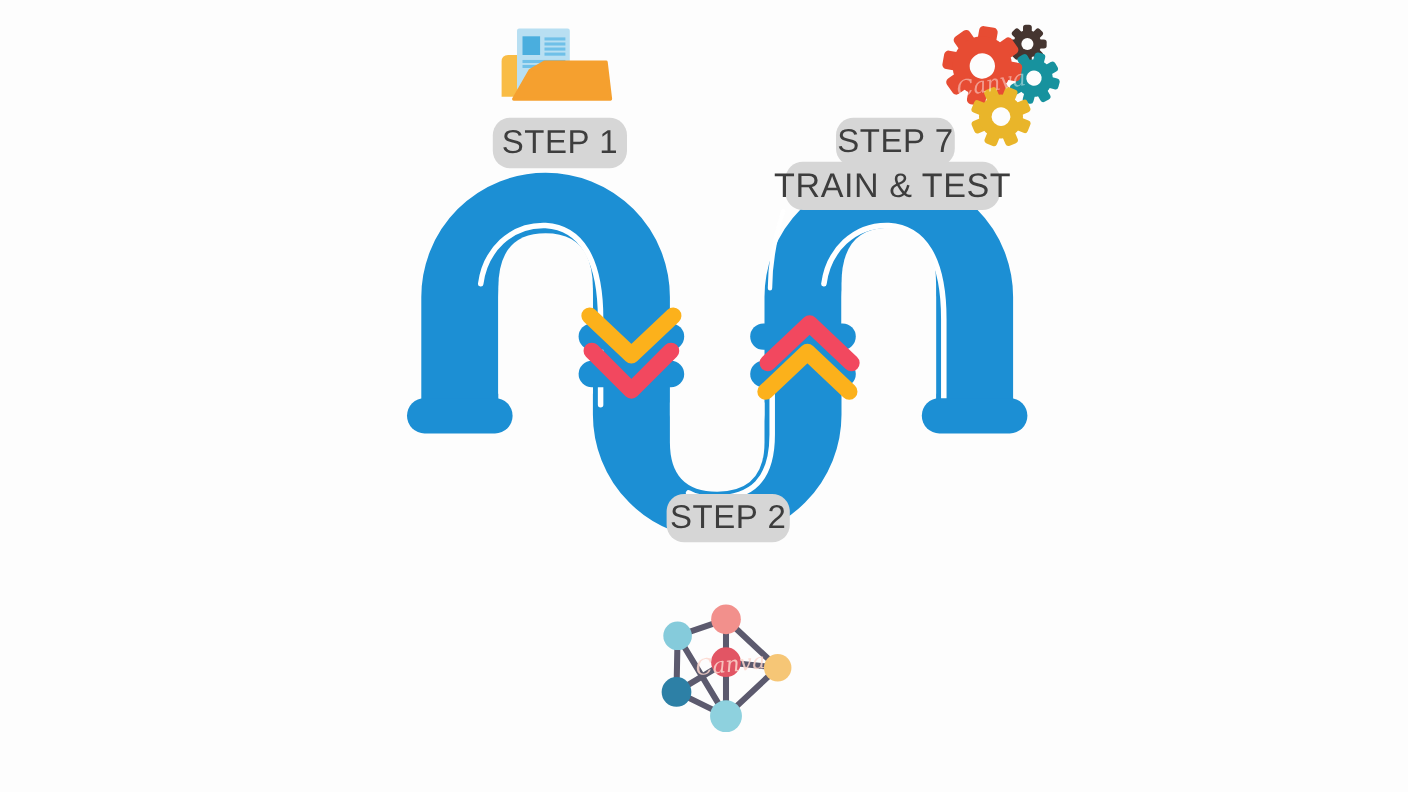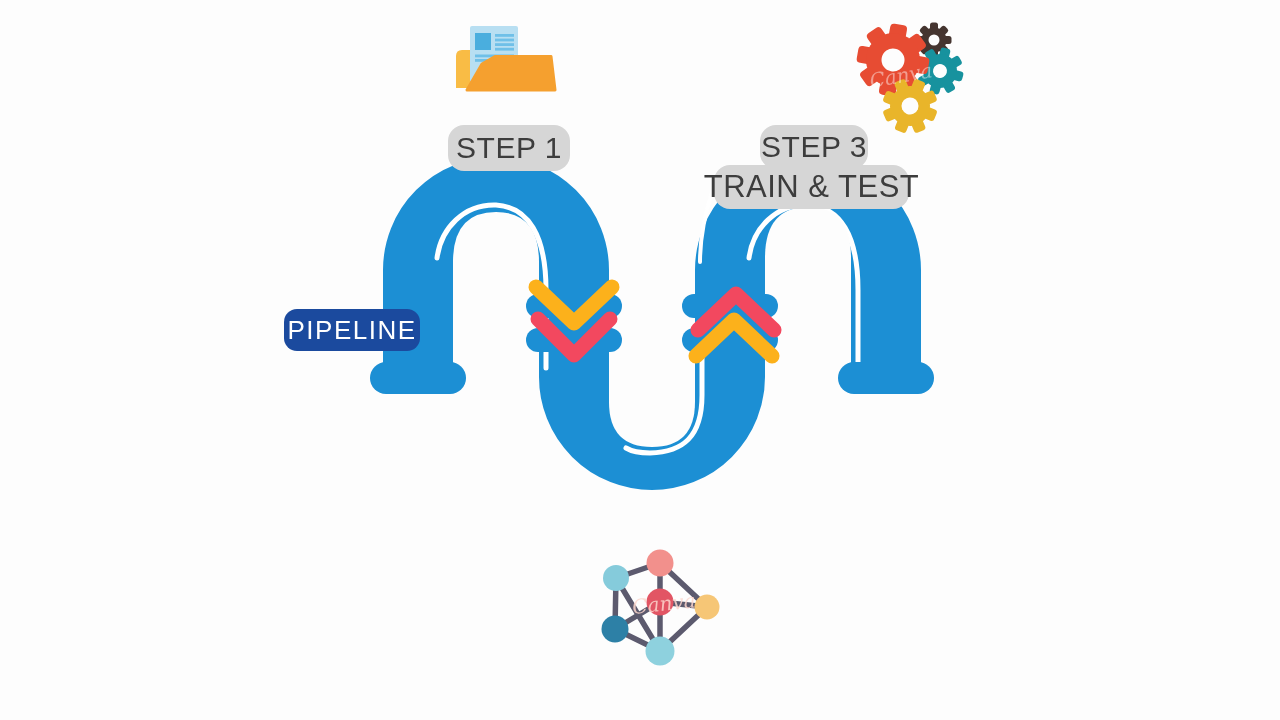--- a/index.html
+++ b/index.html
@@ -4,21 +4,21 @@
 <style>
   html,body{margin:0;padding:0;background:#fdfdfd;}
   .stage{
     position:relative;width:1280px;height:720px;overflow:hidden;
     background:#fdfdfd;font-family:"Liberation Sans",sans-serif;
   }
   .stage svg{position:absolute;left:0;top:0;}
   .label{
     position:absolute;display:flex;align-items:center;justify-content:center;
     background:#d6d6d6;border-radius:16px;color:#3d3d3d;
-    font-size:30px;letter-spacing:0.5px;white-space:nowrap;z-index:3;margin-top:18px;
+    font-size:30px;letter-spacing:0.5px;white-space:nowrap;z-index:3;
   }
   .badge{
     position:absolute;display:flex;align-items:center;justify-content:center;
     background:#1b4a9e;border-radius:13px;color:#ffffff;
     font-size:26px;letter-spacing:1.5px;z-index:3;white-space:nowrap;
   }
   
   .s1a{left:448px;top:107px;width:122px;height:46px;}
   .s1b{left:421px;top:149px;width:158px;height:43px;font-size:31px;}
   
@@ -163,24 +163,24 @@
       </g>
       <text x="632" y="611" class="wm" fill="rgba(252,214,205,0.85)" transform="rotate(-6 660 602)">Canva</text>
     </g>
   </svg>
 
   <div class="label s1a">
     <span>STEP 1</span>
   </div>
 
   <div class="label s3a">
-    <span>STEP 3</span>
+    <span>STEP 7</span>
   </div>
   <div class="label s3b">
     <span>TRAIN &amp; TEST</span>
   </div>
 
+  <div class="label s2a">
+    <span>STEP 2</span>
+  </div>
 
-  <div class="badge pb">
-    <span>PIPELINE</span>
-  </div>
 
 </div>
 
 </body></html>

